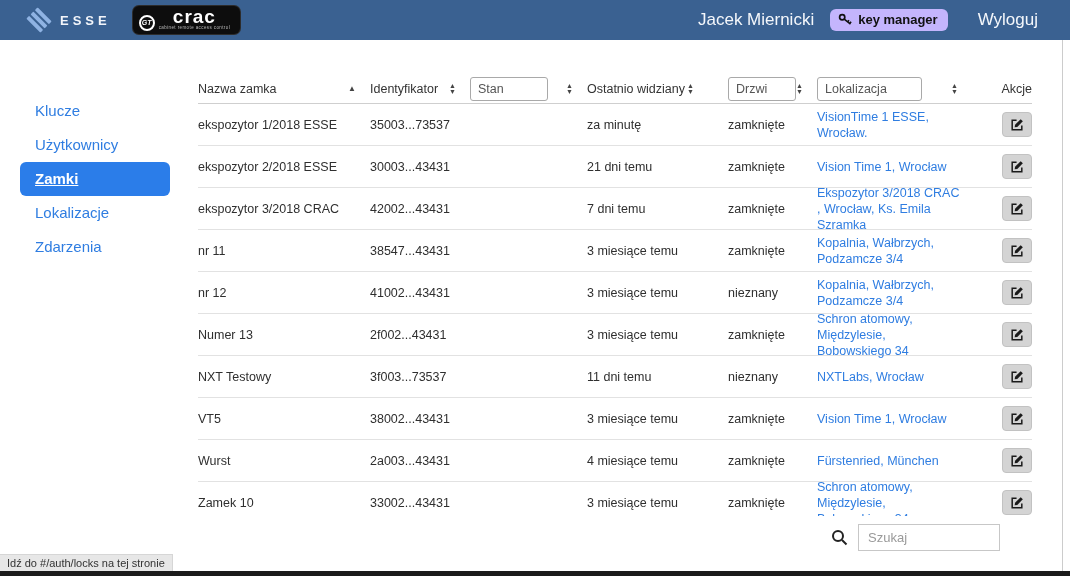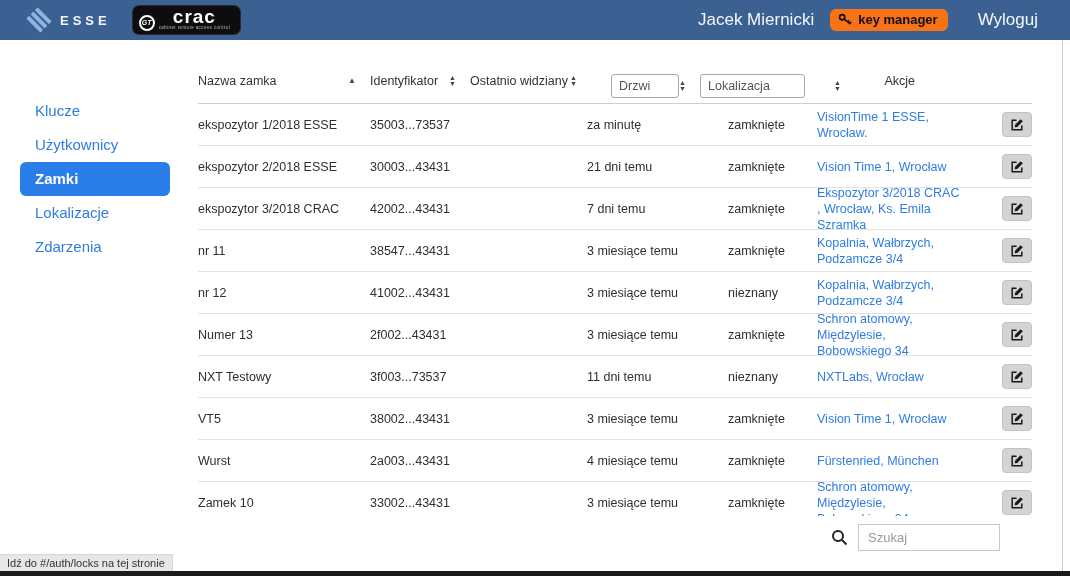--- a/index.html
+++ b/index.html
@@ -14,33 +14,33 @@
   .logo-esse .txt { color:#f2f5fa; font-size:13px; font-weight:bold; letter-spacing:4px; }
   .logo-crac { margin-left:22px; background:#0d0d0d; border-radius:6px; padding:2px 10px 3px 6px;
                display:flex; align-items:flex-end; gap:4px; box-shadow:0 0 0 1px #2c2c2c; }
   .crac-circle { width:16px; height:16px; border:2px solid #fff; border-radius:50%; color:#fff;
                  font-size:7px; font-weight:bold; font-style:italic; display:flex; align-items:center; justify-content:center; }
   .crac-text { display:flex; flex-direction:column; align-items:center; line-height:1; }
   .crac-main { color:#fff; font-size:19px; font-weight:bold; letter-spacing:1px; line-height:17px; }
   .crac-sub { color:#bbb; font-size:4.5px; letter-spacing:0.4px; margin-top:1px; }
   .topbar-spacer { flex:1; }
   .user-name { color:#f4f7fb; font-size:17px; margin-right:16px; }
-  .key-manager { background:#f97316; border-radius:6px; padding:3px 10px 4px 8px; display:flex;
+  .key-manager { background:#c4b5fd; border-radius:6px; padding:3px 10px 4px 8px; display:flex;
                  align-items:center; gap:5px; font-size:13px; font-weight:bold; color:#111; cursor:pointer; }
   .logout { color:#f4f7fb; font-size:17px; margin-left:30px; margin-right:14px; cursor:pointer; }
 
   
   .sidebar { position:absolute; top:28px; left:0; width:198px; padding-top:66px; }
   .side-item { height:34px; line-height:33px; margin:0 28px 0 20px; padding-left:15px;
                color:#2f7de1; font-size:15px; cursor:pointer; border-radius:6px; white-space:nowrap; }
-  .side-item.active { background:#2b7de9; color:#fff; font-weight:bold; }
+  .side-item.active { background:#2b7de9; color:#fff; font-weight:bold;text-decoration:underline; }
 
   
   .table-area { position:absolute; top:40px; left:198px; width:834px; }
-  .thead { display:flex; align-items:flex-start; height:30px; margin-top:34px;
+  .thead { display:flex; align-items:center; height:30px; margin-top:34px;
            border-bottom:1px solid #cfcfcf; font-size:12.5px; color:#333; }
   .col-name { width:172px; } .col-ident { width:100px; } .col-state { width:117px; }
   .col-seen { width:121px; } .col-door { width:109px;padding-left:20px; } .col-loc { width:155px;gap:29px; }
   .col-actions { width:60px; text-align:right; }
   .th { display:flex; align-items:center; justify-content:space-between; padding-right:14px; }
   .sort-caret { color:#444; font-size:8px; line-height:1; }
   .sort-both { display:flex; flex-direction:column; color:#444; font-size:7px; line-height:6px; }
   .filter-box { border:1px solid #a9a9a9; border-radius:3px; height:24px; line-height:22px;
                 padding:0 7px; color:#555; font-size:12.5px; background:#fff; }
   .fb-stan { width:78px; } .fb-drzwi { width:80px; } .fb-lok { width:138px; }
@@ -116,20 +116,27 @@
         <span>Nazwa zamka</span>
         <span class="sort-caret">▲</span>
       </div>
       <div class="col-ident th">
         <span>Identyfikator</span>
         <span class="sort-both">
             <span>▲</span>
             <span>▼</span>
           </span>
       </div>
+      <div class="col-state th">
+        <span class="filter-box fb-stan">Stan</span>
+        <span class="sort-both">
+            <span>▲</span>
+            <span>▼</span>
+          </span>
+      </div>
       <div class="col-seen th">
         <span>Ostatnio widziany</span>
         <span class="sort-both">
             <span>▲</span>
             <span>▼</span>
           </span>
       </div>
       <div class="col-door th">
         <span class="filter-box fb-drzwi">Drzwi</span>
         <span class="sort-both">

